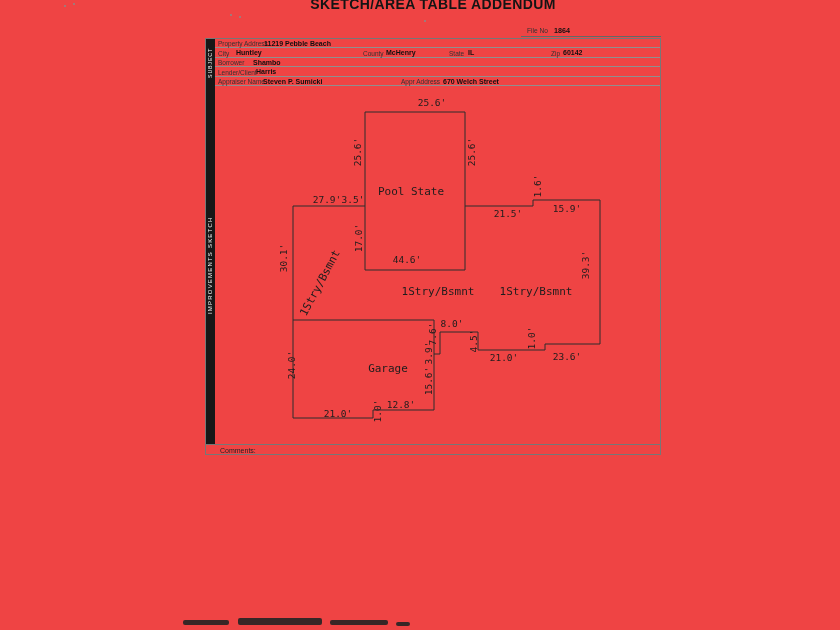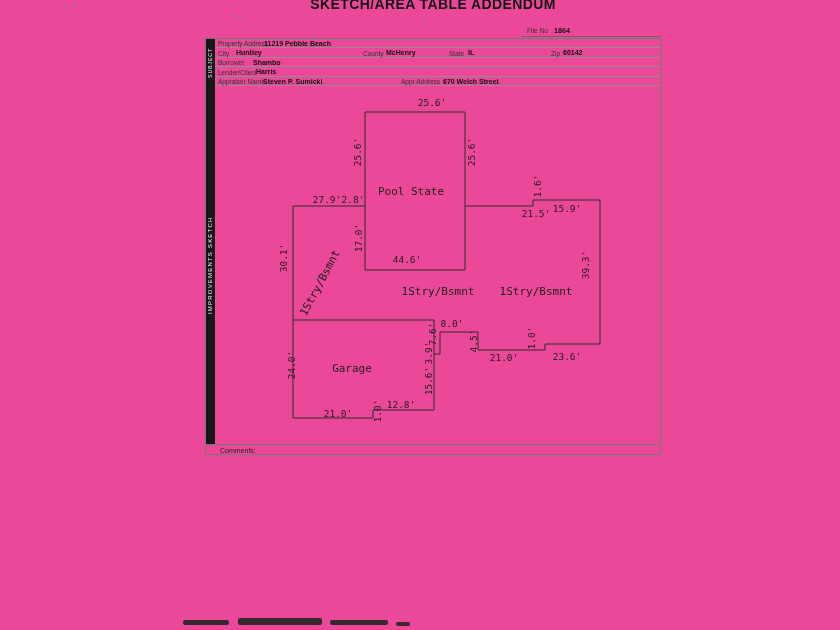--- a/index.html
+++ b/index.html
@@ -1,18 +1,18 @@
 <!DOCTYPE html>
 <html><head>
 <meta charset="utf-8">
 <style>
   html,body { margin:0; padding:0; background:#ffffff; }
   .page {
     position:relative; width:840px; height:630px;
-    background:#ec4899; overflow:hidden;
+    background:#ef4444; overflow:hidden;
     font-family:"Liberation Sans", sans-serif; color:#1a1a1a;
   }
   .title {
     position:absolute; top:-4px; left:205px; width:456px;
     text-align:center; font-weight:bold; font-size:14px;
     letter-spacing:0.4px; color:#141414; white-space:nowrap;
   }
   .fileno-label { position:absolute; left:527px; top:27px; font-size:6.6px; color:#333; }
   .fileno-value { position:absolute; left:554px; top:26px; font-size:7.2px; font-weight:bold; color:#111; }
   .fileno-line  { position:absolute; left:521px; top:36px; width:140px; border-top:1px solid #666; }
@@ -118,31 +118,31 @@
          L387,256 L332,256 L332,262 L265,262 L265,244 L227,244 L227,266
          L221,266 L221,322 L160,322 L160,330 L80,330 Z"></path>
     <path d="M152,118 L152,182 L252,182 L252,118"></path>
     <path d="M80,232 L221,232 L221,266"></path>
   </svg>
 
   <span class="room" style="left:411px;top:191px">Pool State</span>
   <span class="room diag" style="left:320px;top:283px">1Stry/Bsmnt</span>
   <span class="room" style="left:438px;top:291px">1Stry/Bsmnt</span>
   <span class="room" style="left:536px;top:291px">1Stry/Bsmnt</span>
-  <span class="room" style="left:352px;top:368px">Garage</span>
+  <span class="room" style="left:388px;top:368px">Garage</span>
 
   <span class="dim" style="left:432px;top:102px">25.6'</span>
   <span class="dim v" style="left:357px;top:152px">25.6'</span>
   <span class="dim v" style="left:471px;top:152px">25.6'</span>
   <span class="dim" style="left:327px;top:199px">27.9'</span>
-  <span class="dim" style="left:353px;top:199px">2.8'</span>
+  <span class="dim" style="left:353px;top:199px">3.5'</span>
   <span class="dim v" style="left:358px;top:238px">17.0'</span>
   <span class="dim v" style="left:283px;top:258px">30.1'</span>
   <span class="dim" style="left:407px;top:259px">44.6'</span>
-  <span class="dim" style="left:536px;top:213px">21.5'</span>
+  <span class="dim" style="left:508px;top:213px">21.5'</span>
   <span class="dim v" style="left:537px;top:186px">1.6'</span>
   <span class="dim" style="left:567px;top:208px">15.9'</span>
   <span class="dim v" style="left:585px;top:265px">39.3'</span>
   <span class="dim" style="left:452px;top:323px">8.0'</span>
   <span class="dim v" style="left:432px;top:334px">7.6'</span>
   <span class="dim v" style="left:473px;top:341px">4.5'</span>
   <span class="dim v" style="left:531px;top:338px">1.0'</span>
   <span class="dim" style="left:504px;top:357px">21.0'</span>
   <span class="dim" style="left:567px;top:356px">23.6'</span>
   <span class="dim v" style="left:428px;top:353px">3.9'</span>

